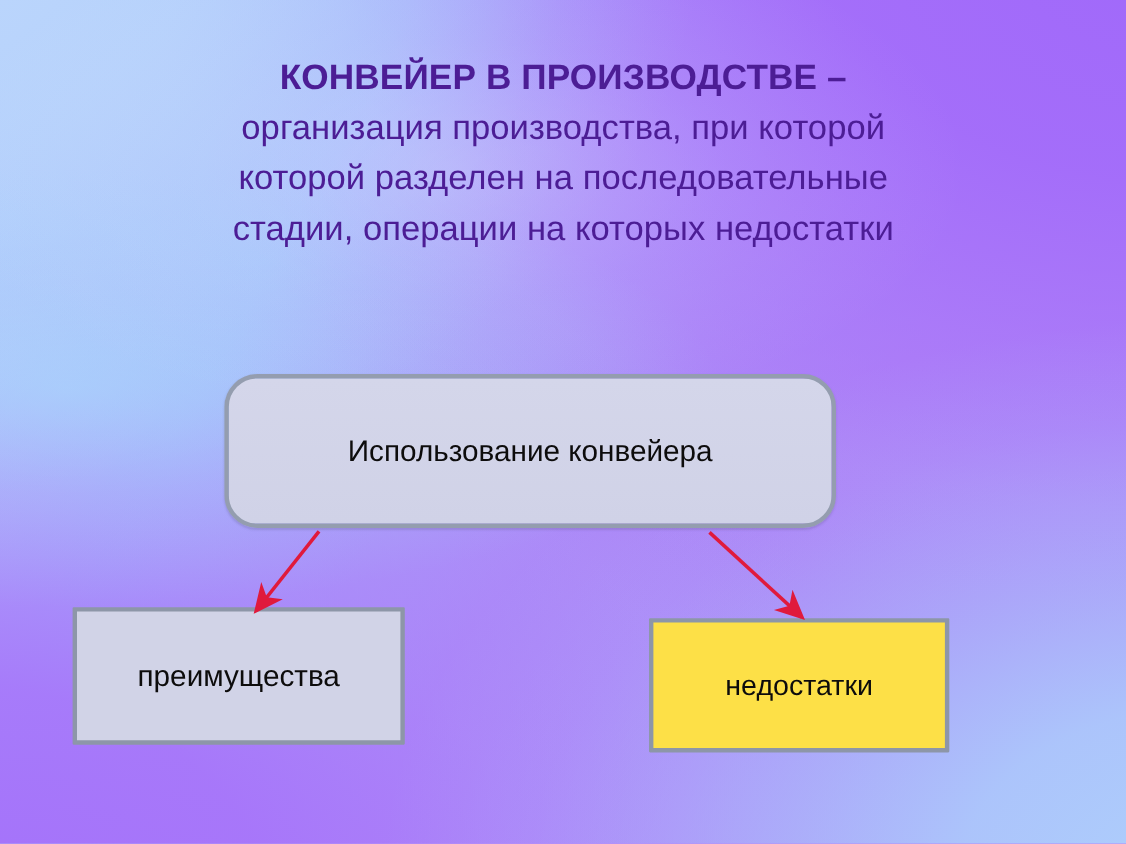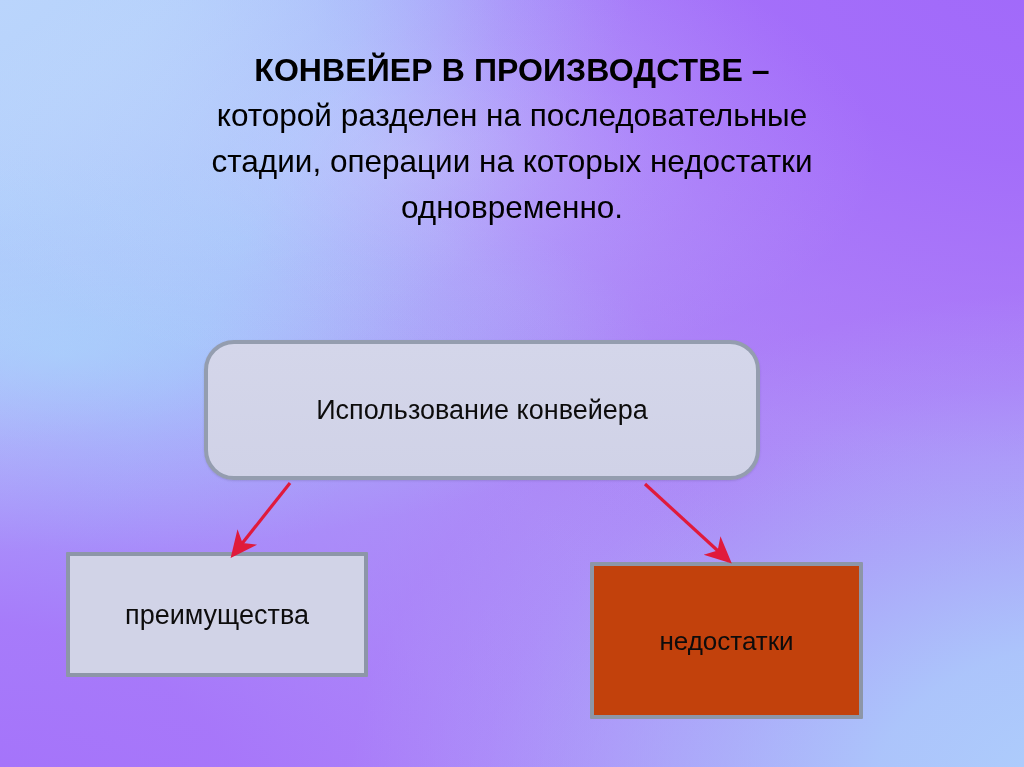--- a/index.html
+++ b/index.html
@@ -89,21 +89,21 @@
         rgba(226,226,255,0.0) 100%);
   }
 
   
   #text-block {
     position: absolute;
     left: 0;
     top: 50px;
     width: 1024px;
     text-align: center;
-    color: #000000;
+    color: #4c1d95;
     z-index: 4;
   }
   #title-line {
     font-size: 32px;
     font-weight: bold;
     letter-spacing: 0.1px;
     line-height: 40px;
     white-space: nowrap;
   }
   #definition {
@@ -155,24 +155,24 @@
     border-radius: 1px;
     border-color: #8d96a8;
     background: #d1d3e7;
   }
   #box-pros .shape-label { font-size: 27px; }
 
   #box-cons {
     left: 590px;
     top: 562px;
     width: 273px;
-    height: 157px;
+    height: 122px;
     border-radius: 1px;
     border-color: #8d96a8;
-    background: #c2410c;
+    background: #fde047;
   }
   #box-cons .shape-label { font-size: 26px; }
 
   
   #connectors {
     position: absolute;
     inset: 0;
     z-index: 6;
     pointer-events: none;
   }
@@ -187,23 +187,23 @@
   <div class="bg-layer bg-tr"></div>
   <div class="bg-layer bg-bl"></div>
   <div class="bg-layer bg-br"></div>
   <div class="bg-layer bg-tl"></div>
   <div class="bg-layer bg-mid"></div>
   <div class="bg-layer bg-streak"></div>
 
   <div id="text-block">
     <div id="title-line">КОНВЕЙЕР  В ПРОИЗВОДСТВЕ –</div>
     <div id="definition">
+      <span class="dline">организация производства, при которой</span>
       <span class="dline">которой разделен на последовательные</span>
       <span class="dline">стадии, операции на которых недостатки</span>
-      <span class="dline">одновременно.</span>
     </div>
   </div>
 
   <svg id="connectors" width="1024" height="767" viewBox="0 0 1024 767">
     <defs>
       <marker id="arrowhead-left" markerWidth="9" markerHeight="9" refX="7.2" refY="4.5" orient="auto" markerUnits="strokeWidth">
         <path d="M0,0.6 L8.4,4.5 L0,8.4 L2.4,4.5 Z" fill="#e01a3c"></path>
       </marker>
       <marker id="arrowhead-right" markerWidth="9" markerHeight="9" refX="7.2" refY="4.5" orient="auto" markerUnits="strokeWidth">
         <path d="M0,0.6 L8.4,4.5 L0,8.4 L2.4,4.5 Z" fill="#e01a3c"></path>

